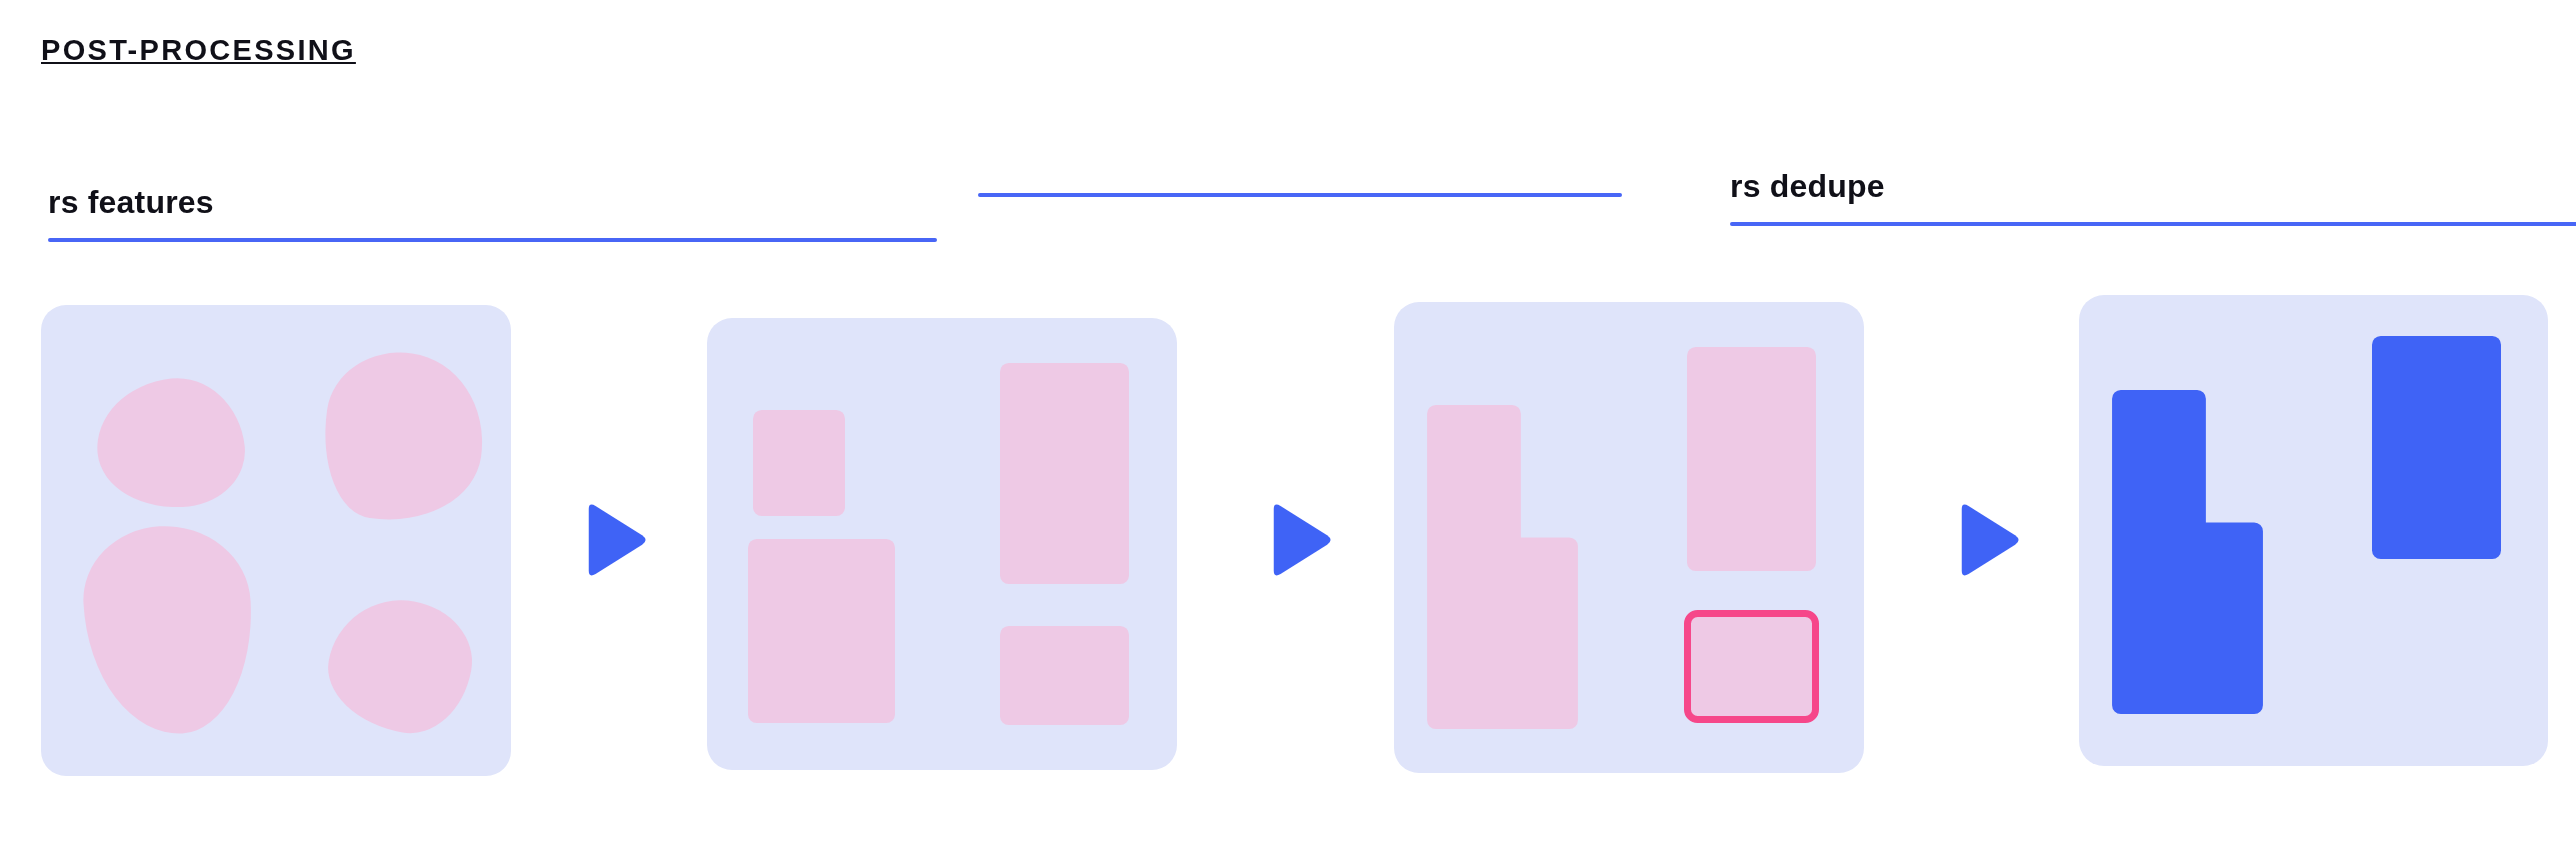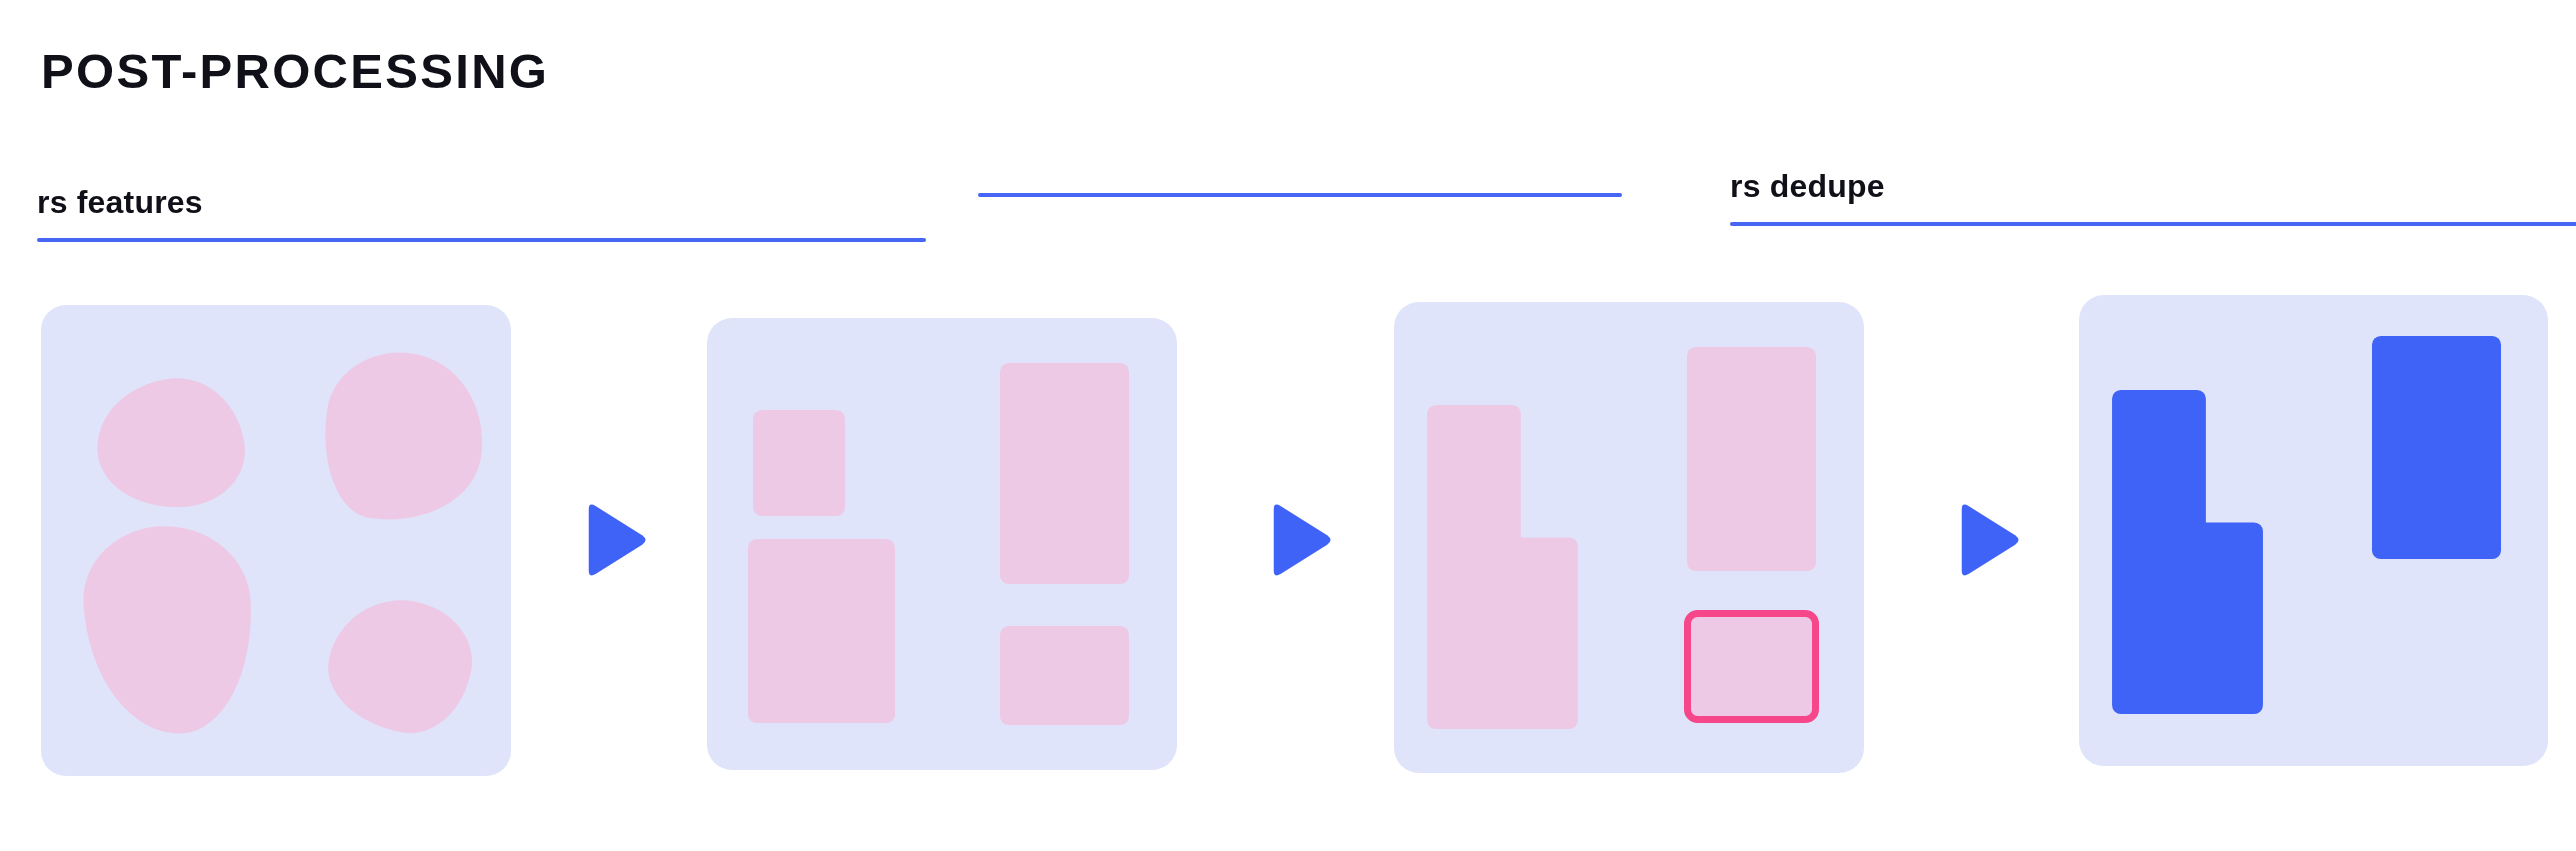--- a/index.html
+++ b/index.html
@@ -12,26 +12,27 @@
     height: 852px;
     font-family: "Liberation Sans", sans-serif;
     overflow: hidden;
     position: relative;
   }
 
   
   .section-title {
     position: absolute;
     left: 41px;
-    top: 43px;
-    font-size: 49px;
+    top: 34px;
+    font-size: 29px;
     font-weight: bold;
     letter-spacing: 2.3px;
     color: #101018;
     white-space: nowrap;
+    text-decoration: underline;
   }
 
   
   .stage-head {
     position: absolute;
     font-size: 0;
   }
   .stage-label {
     font-size: 32px;
     font-weight: bold;
@@ -40,21 +41,21 @@
     white-space: nowrap;
     display: block;
   }
   .stage-rule {
     display: block;
     height: 3.9px;
     background: #4866f6;
     border-radius: 1.9px;
   }
 
-  .head-features { left: 37px;   top: 184px; width: 889px; }
+  .head-features { left: 48px;   top: 184px; width: 889px; }
   .head-features .stage-rule { width: 889px; margin-top: 17.4px; }
 
   .head-merge    { left: 978px; top: 176px; width: 644px; }
   .head-merge .stage-rule { width: 644px; margin-top: 17.4px; }
 
   .head-dedupe   { left: 1682px; top: 168px; width: 898px; margin-left: 48px; }
   .head-dedupe .stage-rule { width: 898px; margin-top: 17.4px; }
 
   
   .panel {

